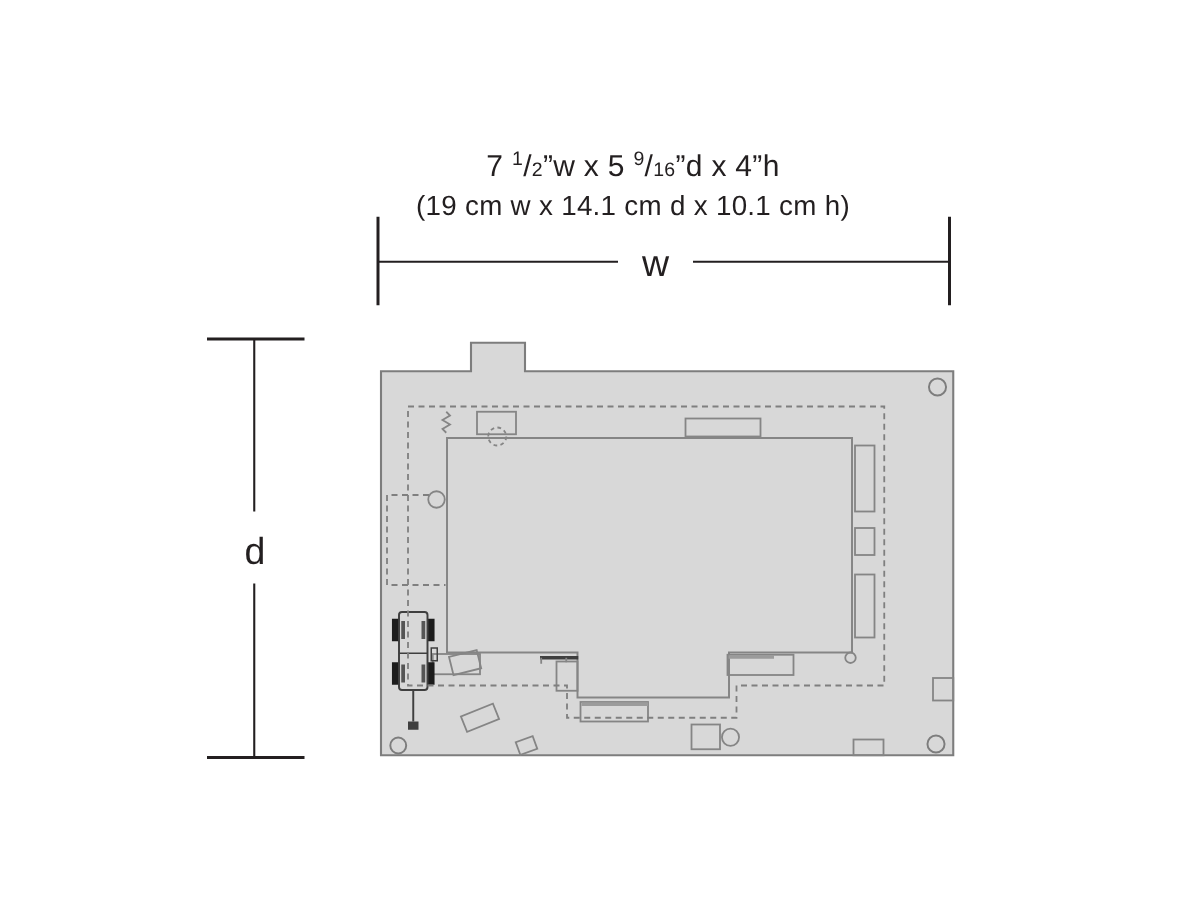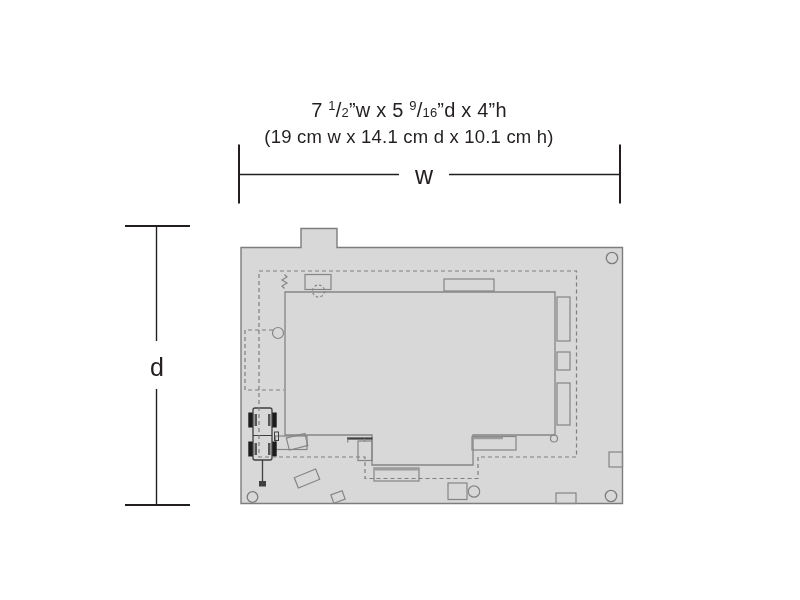--- a/index.html
+++ b/index.html
@@ -6,21 +6,21 @@
     --background:#ffffff; --base-fill:#d8d8d8; --outline:#7d7d7d;
     --building-stroke:#858585; --dashed:#7f7f7f; --dark-detail:#3f3f3f;
     --wheel:#1c1c1c; --text:#231f20;
   }
   html,body{margin:0;padding:0;}
   body{
     width:800px;height:600px;position:relative;overflow:hidden;
     background:var(--background);
     font-family:"Liberation Sans", sans-serif;color:var(--text);
   }
-  .stage{position:absolute;left:3px;top:0;width:664px;height:600px;}
+  .stage{position:absolute;left:16px;top:0;width:664px;height:600px;}
   .title-block{
     position:absolute;left:6px;top:94px;width:800px;
     text-align:center;line-height:24px;color:var(--text);
   }
   .title-line1{font-size:20px;letter-spacing:.2px;}
   .title-line2{font-size:18.5px;letter-spacing:.2px;}
   .frac-num{font-size:13px;vertical-align:7px;}
   .frac-den{font-size:13px;vertical-align:0;}
   svg{position:absolute;left:0;top:0;}
   .dim-label{font-size:25px;fill:var(--text);}

